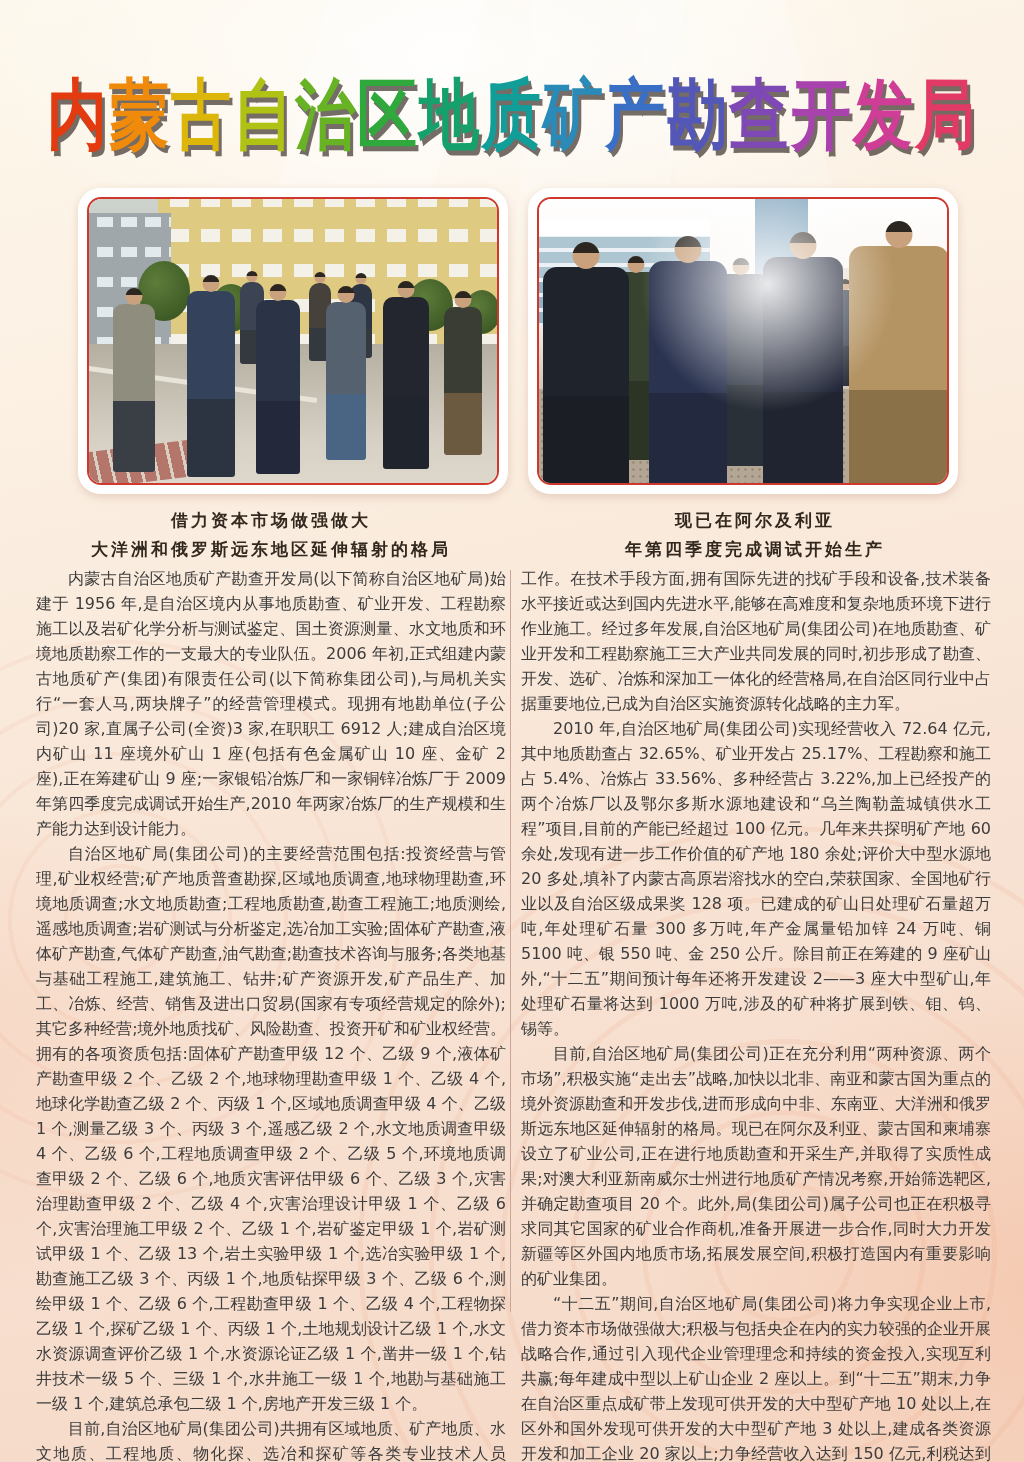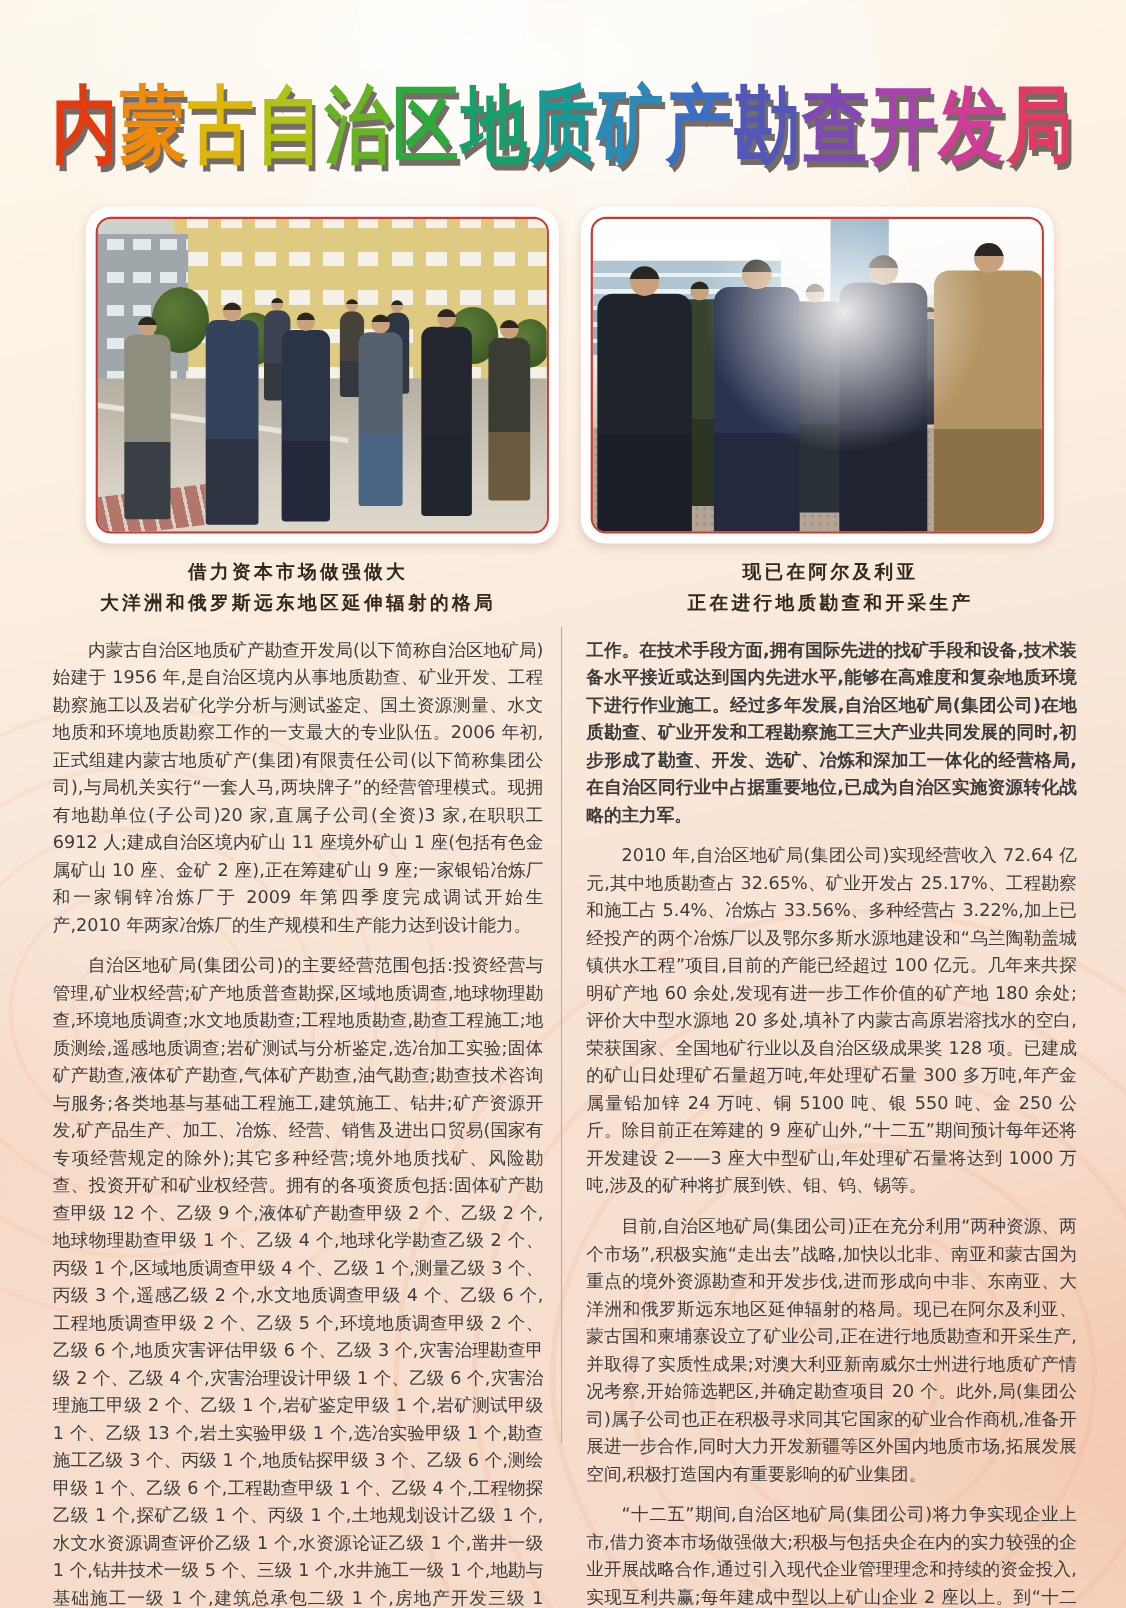--- a/index.html
+++ b/index.html
@@ -86,22 +86,22 @@
   
   .caption{position:absolute;top:506px;width:470px;text-align:center;
     font-family:"DejaVu Serif",serif;font-weight:bold;color:#33281e;
     font-size:17px;line-height:29px;letter-spacing:3px;}
   .caption.left{left:36px;} .caption.right{left:520px;}
 
   
   .body-col{position:absolute;top:566px;width:470px;font-size:16px;line-height:25px;
     color:#3c3c3c;text-align:justify;}
   .body-col.left{left:36px;} .body-col.right{left:521px;}
-  .body-col p{margin:12px;text-indent:2em;}
-  .body-col p.cont{text-indent:0;font-weight:bold;}
+  .body-col p{margin:0;text-indent:2em;}
+  .body-col p.cont{text-indent:0;}
   .divider{position:absolute;left:510px;top:570px;width:1px;height:742px;background:#c9a497;}
 </style>
 </head>
 <body>
 
 <div class="page">
 
   <div class="ray" style="left:280px;transform:rotate(15deg);"></div>
   <div class="ray" style="left:520px;transform:rotate(4deg);opacity:.7;"></div>
   <div class="ray" style="left:680px;transform:rotate(-14deg);opacity:.6;"></div>
@@ -153,21 +153,21 @@
       </div>
     </div>
   </div>
 
   <div class="caption left">
     <div>借力资本市场做强做大</div>
     <div>大洋洲和俄罗斯远东地区延伸辐射的格局</div>
   </div>
   <div class="caption right">
     <div>现已在阿尔及利亚</div>
-    <div>正在进行地质勘查和开采生产</div>
+    <div>年第四季度完成调试开始生产</div>
   </div>
 
   <div class="divider"></div>
 
   <div class="body-col left">
     <p>内蒙古自治区地质矿产勘查开发局(以下简称自治区地矿局)始建于 1956 年,是自治区境内从事地质勘查、矿业开发、工程勘察施工以及岩矿化学分析与测试鉴定、国土资源测量、水文地质和环境地质勘察工作的一支最大的专业队伍。2006 年初,正式组建内蒙古地质矿产(集团)有限责任公司(以下简称集团公司),与局机关实行“一套人马,两块牌子”的经营管理模式。现拥有地勘单位(子公司)20 家,直属子公司(全资)3 家,在职职工 6912 人;建成自治区境内矿山 11 座境外矿山 1 座(包括有色金属矿山 10 座、金矿 2 座),正在筹建矿山 9 座;一家银铅冶炼厂和一家铜锌冶炼厂于 2009 年第四季度完成调试开始生产,2010 年两家冶炼厂的生产规模和生产能力达到设计能力。</p>
     <p>自治区地矿局(集团公司)的主要经营范围包括:投资经营与管理,矿业权经营;矿产地质普查勘探,区域地质调查,地球物理勘查,环境地质调查;水文地质勘查;工程地质勘查,勘查工程施工;地质测绘,遥感地质调查;岩矿测试与分析鉴定,选冶加工实验;固体矿产勘查,液体矿产勘查,气体矿产勘查,油气勘查;勘查技术咨询与服务;各类地基与基础工程施工,建筑施工、钻井;矿产资源开发,矿产品生产、加工、冶炼、经营、销售及进出口贸易(国家有专项经营规定的除外);其它多种经营;境外地质找矿、风险勘查、投资开矿和矿业权经营。拥有的各项资质包括:固体矿产勘查甲级 12 个、乙级 9 个,液体矿产勘查甲级 2 个、乙级 2 个,地球物理勘查甲级 1 个、乙级 4 个,地球化学勘查乙级 2 个、丙级 1 个,区域地质调查甲级 4 个、乙级 1 个,测量乙级 3 个、丙级 3 个,遥感乙级 2 个,水文地质调查甲级 4 个、乙级 6 个,工程地质调查甲级 2 个、乙级 5 个,环境地质调查甲级 2 个、乙级 6 个,地质灾害评估甲级 6 个、乙级 3 个,灾害治理勘查甲级 2 个、乙级 4 个,灾害治理设计甲级 1 个、乙级 6 个,灾害治理施工甲级 2 个、乙级 1 个,岩矿鉴定甲级 1 个,岩矿测试甲级 1 个、乙级 13 个,岩土实验甲级 1 个,选冶实验甲级 1 个,勘查施工乙级 3 个、丙级 1 个,地质钻探甲级 3 个、乙级 6 个,测绘甲级 1 个、乙级 6 个,工程勘查甲级 1 个、乙级 4 个,工程物探乙级 1 个,探矿乙级 1 个、丙级 1 个,土地规划设计乙级 1 个,水文水资源调查评价乙级 1 个,水资源论证乙级 1 个,凿井一级 1 个,钻井技术一级 5 个、三级 1 个,水井施工一级 1 个,地勘与基础施工一级 1 个,建筑总承包二级 1 个,房地产开发三级 1 个。</p>
     <p>目前,自治区地矿局(集团公司)共拥有区域地质、矿产地质、水文地质、工程地质、物化探、选冶和探矿等各类专业技术人员 2441 人,可以从事基础研究、地质找矿、专业工程施工、矿山采选等全方位的技术</p>
   </div>
 

